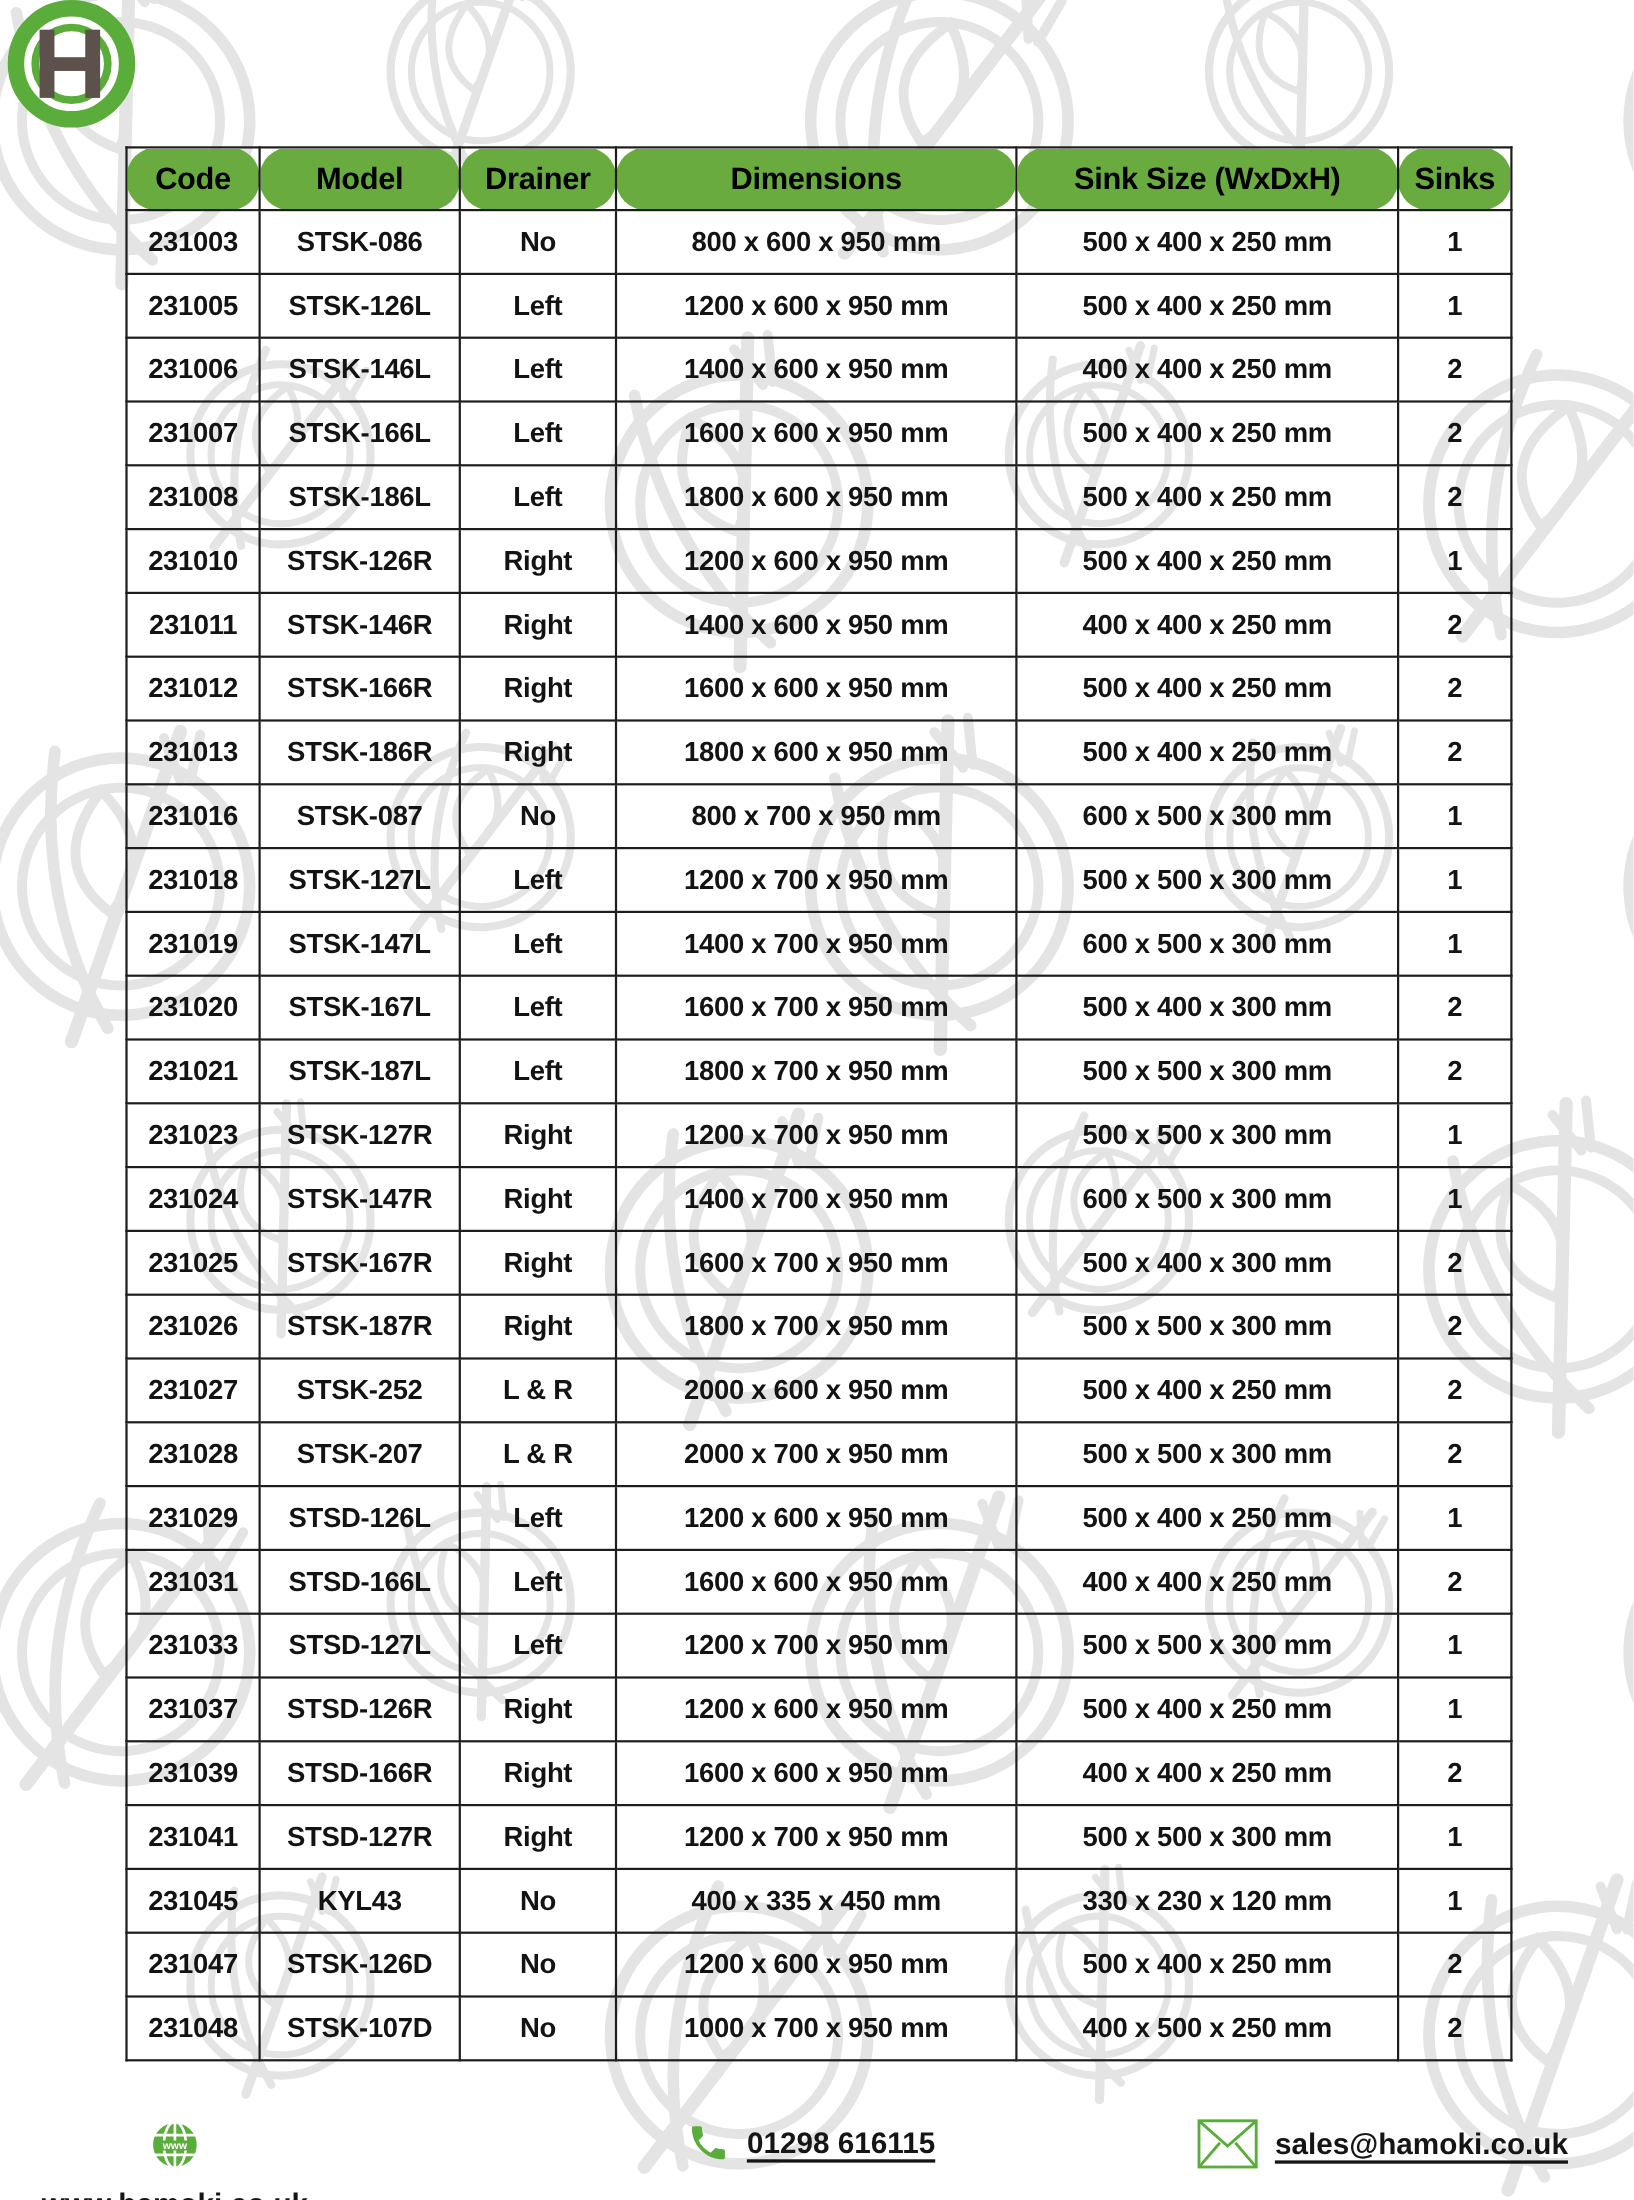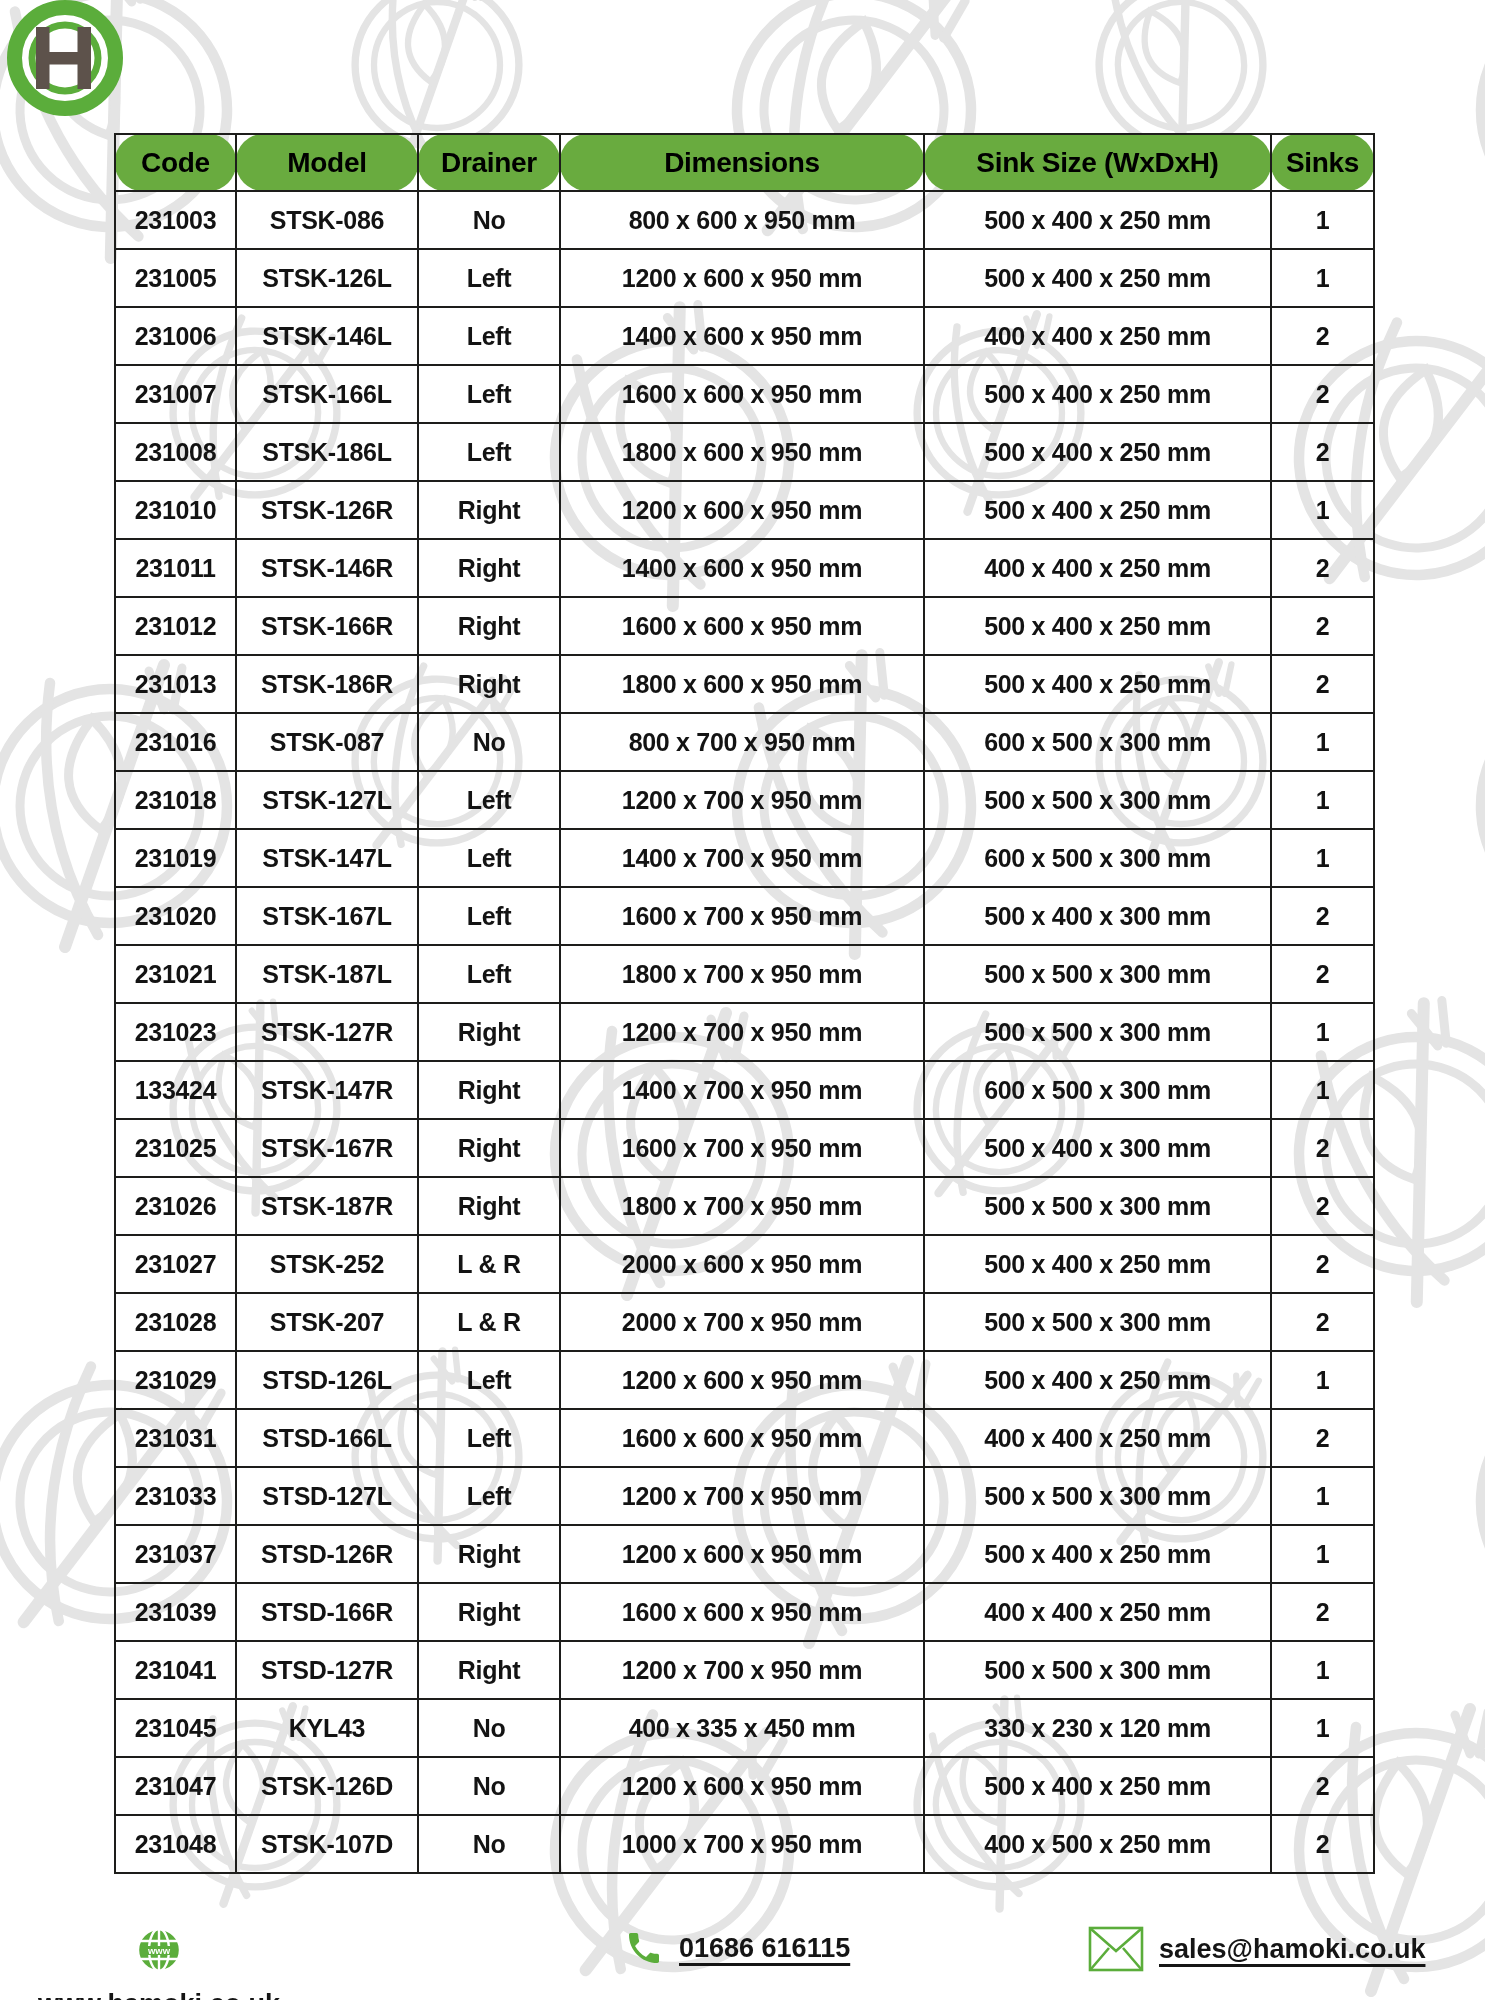--- a/index.html
+++ b/index.html
@@ -246,21 +246,21 @@
       </tr>
       <tr>
         <td>231023</td>
         <td>STSK-127R</td>
         <td>Right</td>
         <td>1200 x 700 x 950 mm</td>
         <td>500 x 500 x 300 mm</td>
         <td>1</td>
       </tr>
       <tr>
-        <td>133424</td>
+        <td>231024</td>
         <td>STSK-147R</td>
         <td>Right</td>
         <td>1400 x 700 x 950 mm</td>
         <td>600 x 500 x 300 mm</td>
         <td>1</td>
       </tr>
       <tr>
         <td>231025</td>
         <td>STSK-167R</td>
         <td>Right</td>
@@ -379,21 +379,21 @@
     <rect x="7" y="20" width="34" height="9" rx="2" fill="#5bad3b"></rect>
     <text x="24" y="27.5" font-family="Liberation Sans, sans-serif" font-size="9.5" font-weight="bold" fill="#ffffff" text-anchor="middle">www</text>
   </svg>
   <a class="footer-text">www.hamoki.co.uk</a>
 </div>
 
 <div class="footer-item" id="footer-phone">
   <svg class="icon" width="40" height="44" viewBox="0 0 24 24" xmlns="http://www.w3.org/2000/svg">
     <path fill="#5bad3b" d="M6.62 10.79c1.44 2.83 3.76 5.14 6.59 6.59l2.2-2.2c.27-.27.67-.36 1.02-.24 1.12.37 2.33.57 3.57.57.55 0 1 .45 1 1V20c0 .55-.45 1-1 1-9.39 0-17-7.61-17-17 0-.55.45-1 1-1h3.5c.55 0 1 .45 1 1 0 1.25.2 2.45.57 3.57.11.35.03.74-.24 1.02l-2.21 2.2z"></path>
   </svg>
-  <a class="footer-text">01686 616115</a>
+  <a class="footer-text">01298 616115</a>
 </div>
 
 <div class="footer-item" id="footer-email">
   <svg class="icon" width="56" height="46" viewBox="0 0 56 46" xmlns="http://www.w3.org/2000/svg">
     <rect x="2" y="2" width="52" height="42" fill="#ffffff" stroke="#5bad3b" stroke-width="2.6"></rect>
     <path d="M3 3 L28 25 L53 3" fill="none" stroke="#5bad3b" stroke-width="2.6"></path>
     <path d="M3 43 L21 22 M53 43 L35 22" fill="none" stroke="#5bad3b" stroke-width="2.6"></path>
   </svg>
   <a class="footer-text">sales@hamoki.co.uk</a>
 </div>

